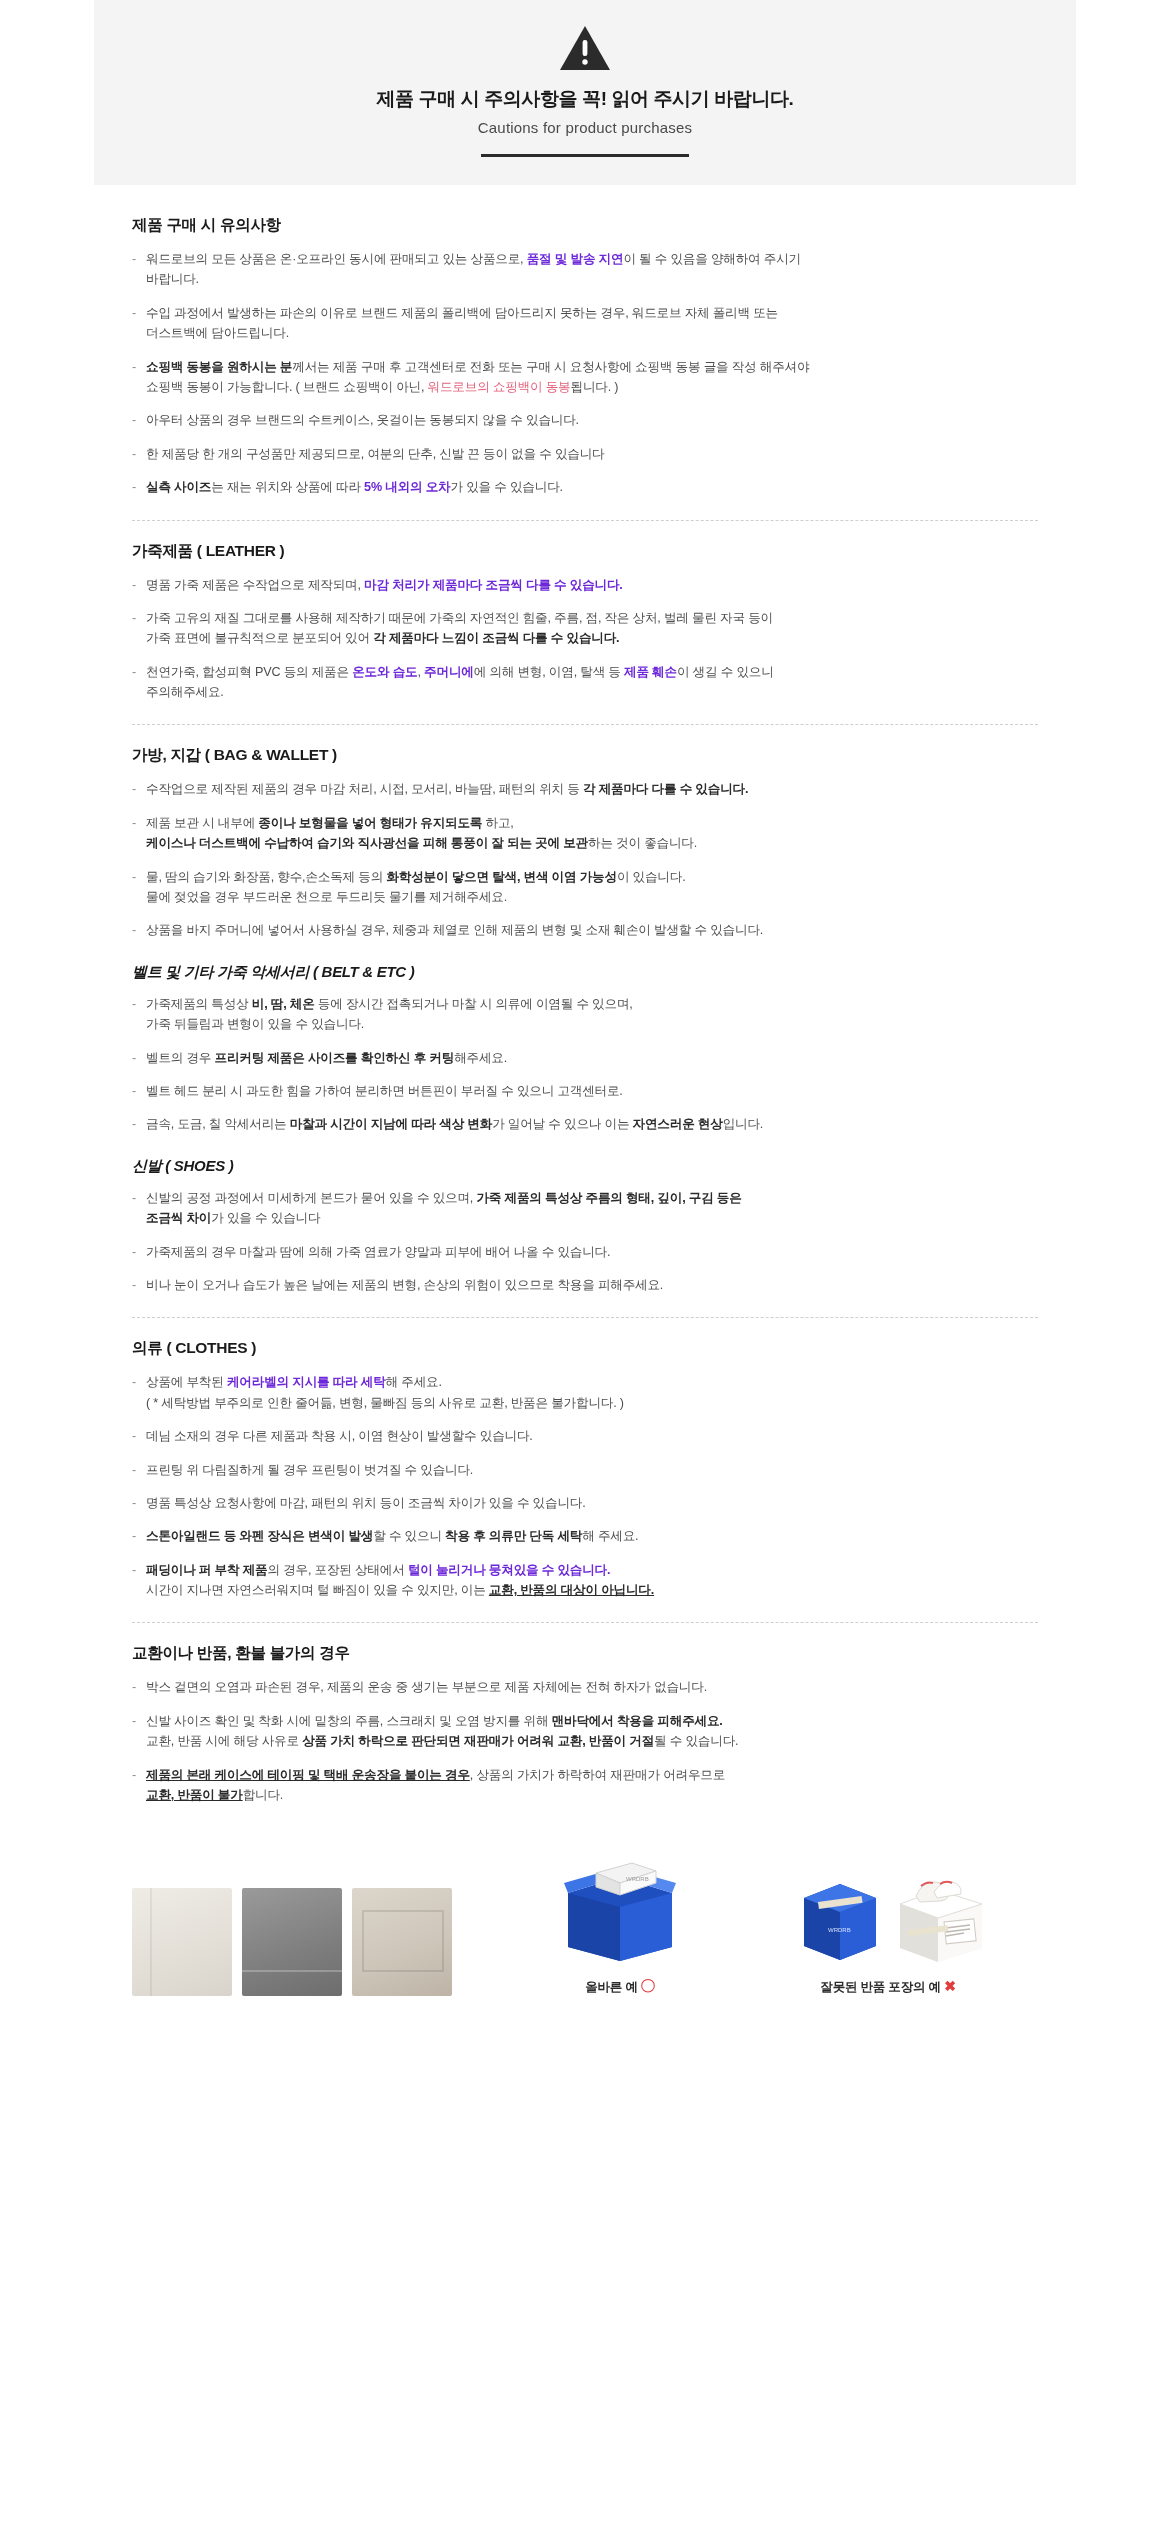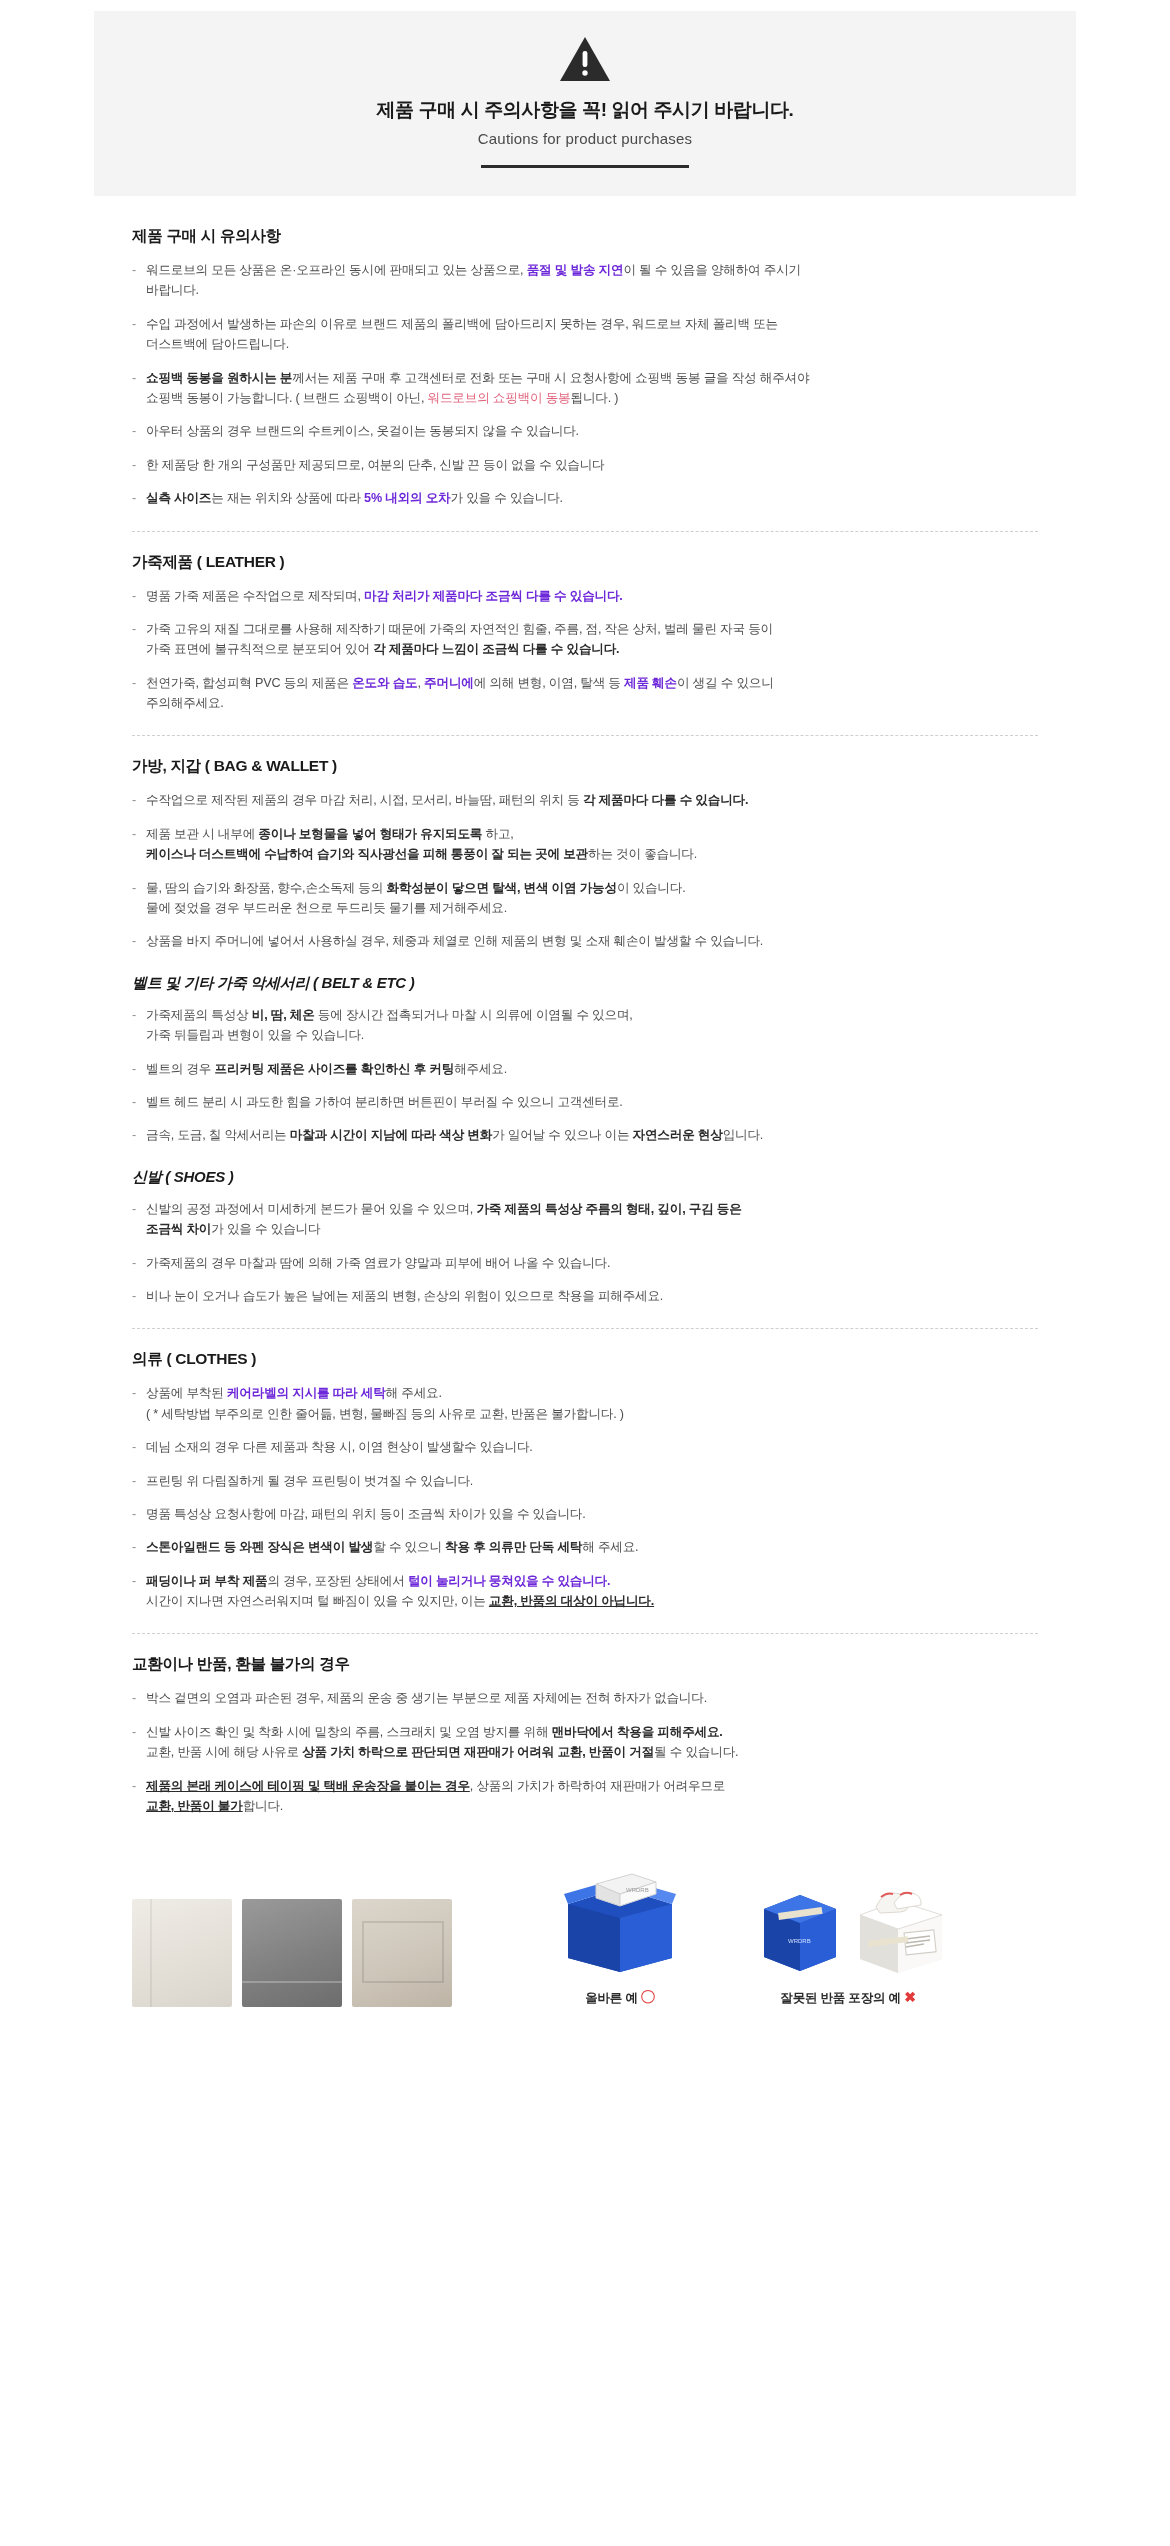--- a/index.html
+++ b/index.html
@@ -3,21 +3,21 @@
 <meta charset="utf-8">
 <style>
   html,body{margin:0;padding:0;}
   body{
     width:1170px;
     background:#ffffff;
     font-family:"Liberation Sans", sans-serif;
     color:#3b3b3b;
     -webkit-font-smoothing:antialiased;
   }
-  .page{width:982px;margin:11px auto;position:relative;}
+  .page{width:982px;margin:0 auto;position:relative;}
 
   
   .header{
     background:#f4f4f4;
     padding:24px 0 28px 0;
     text-align:center;
   }
   .warn-icon{
     width:54px;height:48px;margin:0 auto 14px auto;position:relative;
   }
@@ -83,21 +83,21 @@
   .ph1:after{
     content:"";position:absolute;left:18px;top:0;width:2px;height:100%;background:rgba(0,0,0,0.06);
   }
   .ph2:after{
     content:"";position:absolute;left:0;bottom:24px;width:100%;height:2px;background:rgba(255,255,255,0.25);
   }
   .ph3:after{
     content:"";position:absolute;left:10px;top:22px;width:78px;height:58px;border:2px solid rgba(0,0,0,0.10);
   }
   .ex-group{
-    display:flex;align-items:flex-end;gap:28px;margin-left:58px;
+    display:flex;align-items:flex-end;gap:68px;margin-left:58px;
   }
   .ex{
     text-align:center;width:200px;
   }
   .ex-art{height:118px;position:relative;}
   .ex-label{
     margin-top:8px;font-size:12.5px;font-weight:bold;color:#2b2b2b;letter-spacing:-0.2px;
   }
   .ex-label .ok{color:#e23b3b;font-size:14px;}
   .ex-label .no{color:#e23b3b;font-size:14px;}

